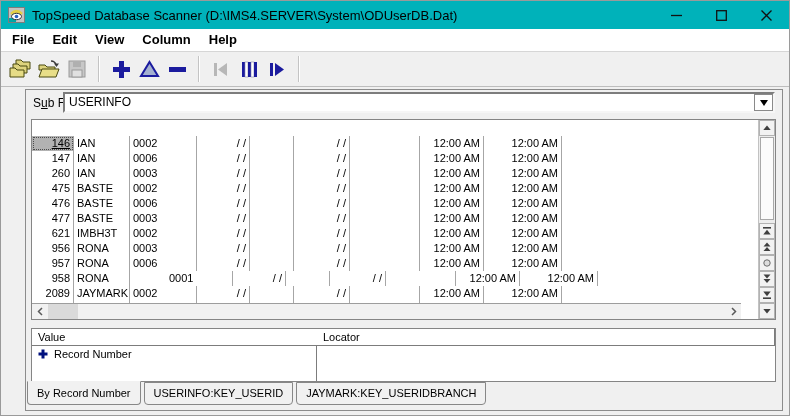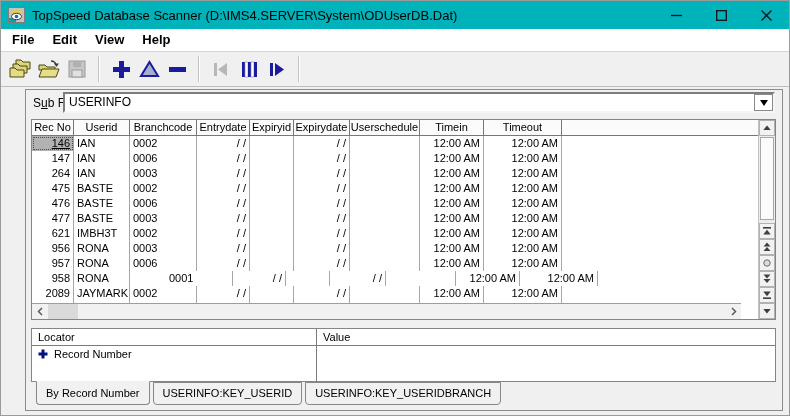--- a/index.html
+++ b/index.html
@@ -53,21 +53,21 @@
   .vscroll{position:absolute;right:0;top:0;bottom:0;width:17px;background:#ededed;border-left:1px solid #c2c2c2;}
   .sbtn{position:absolute;left:0;width:16px;height:16px;border:1px solid #b2b2b2;background:#f2f2f2;display:flex;align-items:center;justify-content:center;}
   .vthumb{position:absolute;left:1px;top:17px;width:14px;height:83px;background:#fbfbfb;border:1px solid #a8a8a8;}
   
   .locator{position:absolute;left:5px;top:238px;width:745px;height:54px;border:1px solid #858585;background:#ffffff;display:grid;grid-template-columns:285px 1fr;grid-template-rows:17px 16px 1fr;}
   .loc-h{font-size:11px;line-height:16px;padding-left:6px;border-bottom:1px solid #7c7c7c;}
   .loc-h.c1,.loc-c.c1{border-right:1px solid #7c7c7c;}
   .loc-c{font-size:11px;line-height:16px;display:flex;align-items:center;gap:6px;padding-left:6px;}
   .loc-rest{border-right:1px solid #7c7c7c;}
   
-  .tabs{position:absolute;left:10px;top:292px;display:flex;align-items:flex-start;}
+  .tabs{position:absolute;left:1px;top:292px;display:flex;align-items:flex-start;}
   .tab{font-size:11px;color:#000;background:#f1f1f1;border:1px solid #878787;border-radius:0 0 4px 4px;padding:4px 9px 5px;margin-right:3px;white-space:nowrap;}
   .tab.active{border-top-color:transparent;margin-top:-1px;padding-top:5px;}
   svg{display:block;}
 </style>
 </head>
 <body>
 
 <div class="window">
 
   <div class="titlebar" style="background: rgb(0, 178, 186);">
@@ -97,20 +97,21 @@
             <path d="M0.5,0.5 L10.5,10.5 M10.5,0.5 L0.5,10.5" stroke="#111" stroke-width="1.3"></path>
           </svg>
       </div>
     </div>
   </div>
 
   <div class="menubar" id="menubar">
       <span class="menu-item">File</span>
       <span class="menu-item">Edit</span>
       <span class="menu-item">View</span>
+      <span class="menu-item">Column</span>
       <span class="menu-item">Help</span>
     </div>
 
   <div class="toolbar" id="toolbar">
       <div class="tbtn">
         <svg width="24" height="24" viewBox="0 0 24 24">
           <g stroke="#4a4a10" stroke-width="1">
             <path d="M7,3 l5,0 l2,2 l7,0 l0,7 l-14,0 z" fill="#ddd37e"></path>
             <path d="M4,7 l5,0 l2,2 l7,0 l0,7 l-14,0 z" fill="#ddd37e"></path>
             <path d="M1,11 l5,0 l2,2 l7,0 l0,7 l-14,0 z" fill="#e6dc86"></path>
@@ -185,32 +186,20 @@
     <span class="subfile-label"><span>S</span><span class="accel">u</span><span>b File:</span></span>
     <div class="combo">
       <span class="value">USERINFO</span>
       <div class="combo-btn">
         <span class="combo-arrow"></span>
       </div>
     </div>
 
     <div class="table">
       <div class="tcontent">
-        <div class="thead" id="thead">
-            <div class="hcell" style="width: 42px;">Rec No</div>
-            <div class="hcell" style="width: 56px;">Userid</div>
-            <div class="hcell" style="width: 67px;">Branchcode</div>
-            <div class="hcell" style="width: 53px;">Entrydate</div>
-            <div class="hcell" style="width: 44px;">Expiryid</div>
-            <div class="hcell" style="width: 56px;">Expirydate</div>
-            <div class="hcell" style="width: 70px;">Userschedule</div>
-            <div class="hcell" style="width: 64px;">Timein</div>
-            <div class="hcell" style="width: 78px;">Timeout</div>
-            <div class="hcell hfill"></div>
-          </div>
         <div class="rows" id="tbody">
             <div class="row">
               <div class="cell sel" style="width: 42px; text-align: right;">146</div>
               <div class="cell" style="width: 56px; text-align: left;">IAN</div>
               <div class="cell" style="width: 67px; text-align: left;">0002</div>
               <div class="cell" style="width: 53px; text-align: right;">/ /</div>
               <div class="cell" style="width: 44px; text-align: right;"></div>
               <div class="cell" style="width: 56px; text-align: right;">/ /</div>
               <div class="cell" style="width: 70px; text-align: left;"></div>
               <div class="cell" style="width: 64px; text-align: right;">12:00 AM</div>
@@ -223,21 +212,21 @@
               <div class="cell" style="width: 67px; text-align: left;">0006</div>
               <div class="cell" style="width: 53px; text-align: right;">/ /</div>
               <div class="cell" style="width: 44px; text-align: right;"></div>
               <div class="cell" style="width: 56px; text-align: right;">/ /</div>
               <div class="cell" style="width: 70px; text-align: left;"></div>
               <div class="cell" style="width: 64px; text-align: right;">12:00 AM</div>
               <div class="cell" style="width: 78px; text-align: right;">12:00 AM</div>
               <div class="cell fill"></div>
             </div>
             <div class="row">
-              <div class="cell" style="width: 42px; text-align: right;">264</div>
+              <div class="cell" style="width: 42px; text-align: right;">260</div>
               <div class="cell" style="width: 56px; text-align: left;">IAN</div>
               <div class="cell" style="width: 67px; text-align: left;">0003</div>
               <div class="cell" style="width: 53px; text-align: right;">/ /</div>
               <div class="cell" style="width: 44px; text-align: right;"></div>
               <div class="cell" style="width: 56px; text-align: right;">/ /</div>
               <div class="cell" style="width: 70px; text-align: left;"></div>
               <div class="cell" style="width: 64px; text-align: right;">12:00 AM</div>
               <div class="cell" style="width: 78px; text-align: right;">12:00 AM</div>
               <div class="cell fill"></div>
             </div>
@@ -402,36 +391,36 @@
         </div>
         <div class="sbtn" style="bottom:0;">
           <svg width="10" height="10" viewBox="0 0 10 10">
               <polygon points="5,7.5 8.7,3 1.3,3" fill="#3f3f3f"></polygon>
             </svg>
         </div>
       </div>
     </div>
 
     <div class="locator">
+      <div class="loc-h">Value</div>
       <div class="loc-h c1">Locator</div>
-      <div class="loc-h">Value</div>
       <div class="loc-c c1">
         <span>
           <svg width="10" height="10" viewBox="0 0 10 10">
               <rect x="3.5" y="0.5" width="3" height="9" fill="#00107e"></rect>
               <rect x="0.5" y="3.5" width="9" height="3" fill="#00107e"></rect>
             </svg>
         </span>
         <span>Record Number</span>
       </div>
       <div class="loc-c"></div>
       <div class="loc-rest"></div>
       <div></div>
     </div>
 
     <div class="tabs" id="tabs">
         <div class="tab active">By Record Number</div>
         <div class="tab">USERINFO:KEY_USERID</div>
-        <div class="tab">USERINFO:KEY_USERIDBRANCH</div>
+        <div class="tab">JAYMARK:KEY_USERIDBRANCH</div>
       </div>
 
   </div>
 </div>
 
 </body></html>

